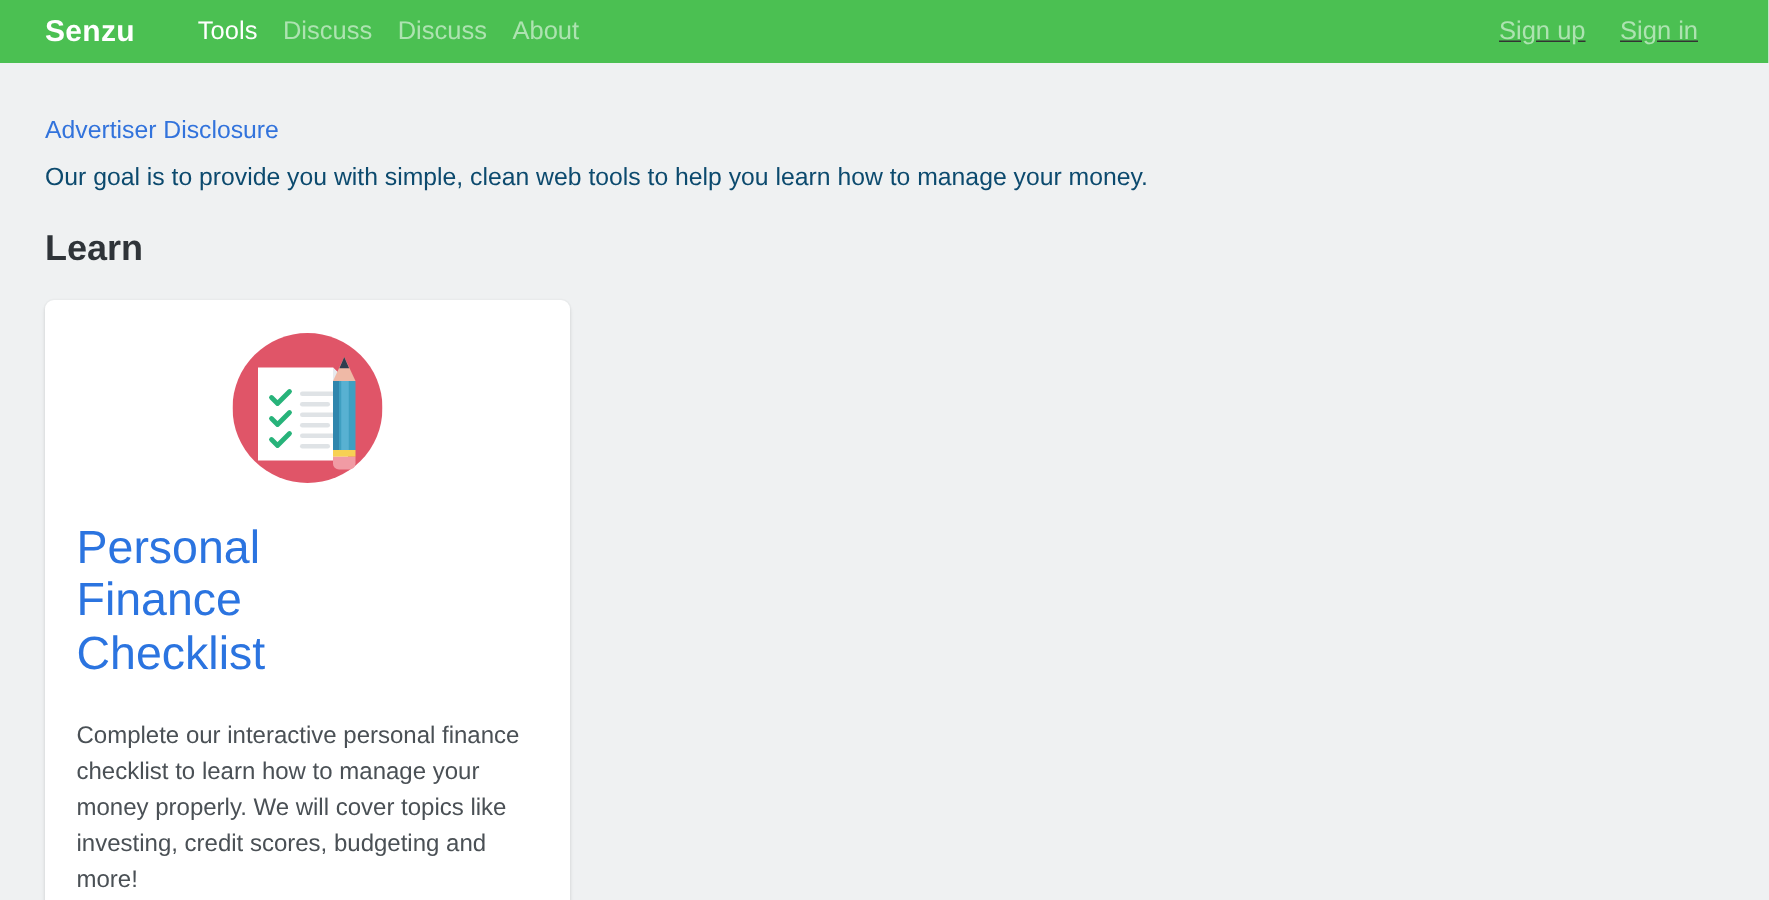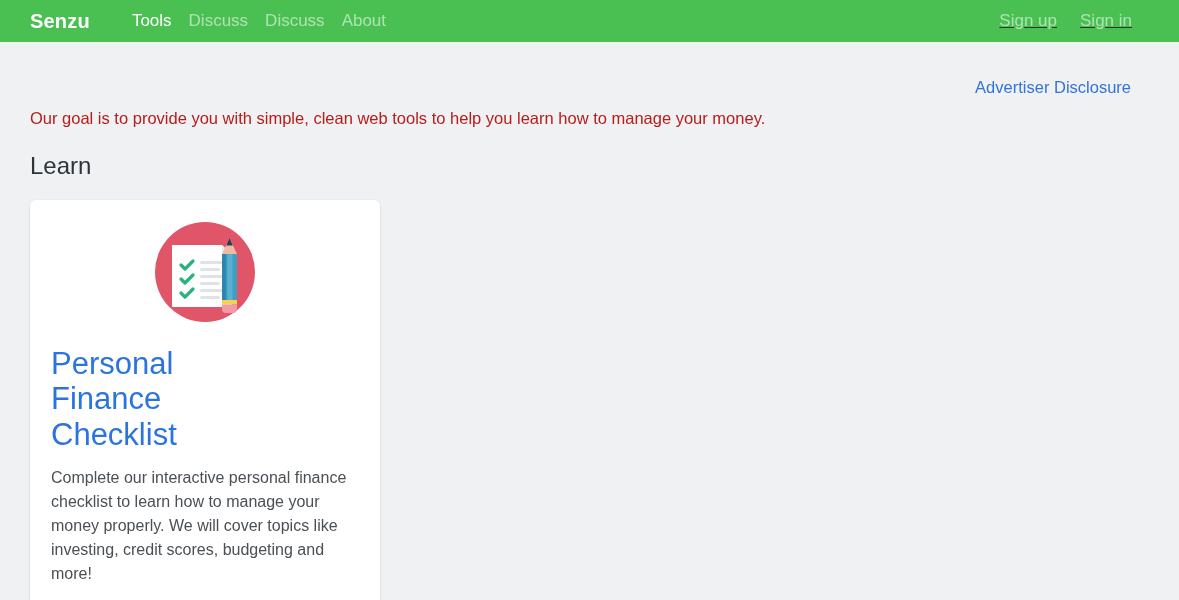--- a/index.html
+++ b/index.html
@@ -23,48 +23,48 @@
   }
   .nav-left { display: flex; gap: 17px; align-items: center; }
   .nav-link {
     font-size: 17px; cursor: pointer;
     color: var(--nav_link_inactive, rgba(255,255,255,0.55));
   }
   .nav-link.active { color: #ffffff; }
   .nav-right { margin-left: auto; display: flex; gap: 23px; padding-right: 17px; text-decoration: underline; }
   
   .content { padding: 0 30px; }
-  .disclosure-row { text-align: right; padding-top: 36px; padding-right: 18px; height: 56px; }
+  .disclosure-row { text-align: left; padding-top: 36px; padding-right: 18px; height: 56px; }
   .disclosure-link {
     color: var(--link_blue, #3273dc); font-size: 16.5px;
     cursor: pointer; text-decoration: none;
   }
   .page-title {
     margin: 12px 0 0; font-size: 33px; font-weight: 300;
     color: var(--heading_dark, #2f3439); letter-spacing: .2px;
   }
-  .page-subtitle { margin-top: 11px; font-size: 16.5px; color: #b91c1c; }
+  .page-subtitle { margin-top: 11px; font-size: 16.5px; color: #0c4a6e; }
   .section-heading {
-    margin-top: 24px; font-size: 24px; font-weight: 400;
+    margin-top: 24px; font-size: 24px; font-weight: 700;
     color: var(--heading_dark, #2f3439);
   }
   
   .card {
     width: 350px; margin-top: 10px;
     background: #fff; border-radius: 6px;
     box-shadow: 0 2px 3px rgba(10,10,10,.1), 0 0 0 1px rgba(10,10,10,.02);
     padding: 20px 21px 26px;
   }
   .card-icon-wrap { text-align: center; padding-top: 2px; }
   .card-title {
     color: var(--card_title_blue, #2b74e0);
     font-size: 31px; line-height: 1.14; font-weight: 400;
     margin-top: 20px; max-width: 230px; cursor: pointer;
   }
-  .card-desc { margin-top: 14px; font-size: 16px; line-height: 1.5; color: #4a5055; }
+  .card-desc { margin-top: 26px; font-size: 16px; line-height: 1.5; color: #4a5055; }
 </style>
 </head>
 <body>
 
 <div class="navbar">
   <span class="brand">Senzu</span>
   <div class="nav-left">
     <span class="nav-link active">Tools</span>
     <span class="nav-link">Discuss</span>
     <span class="nav-link">Discuss</span>

